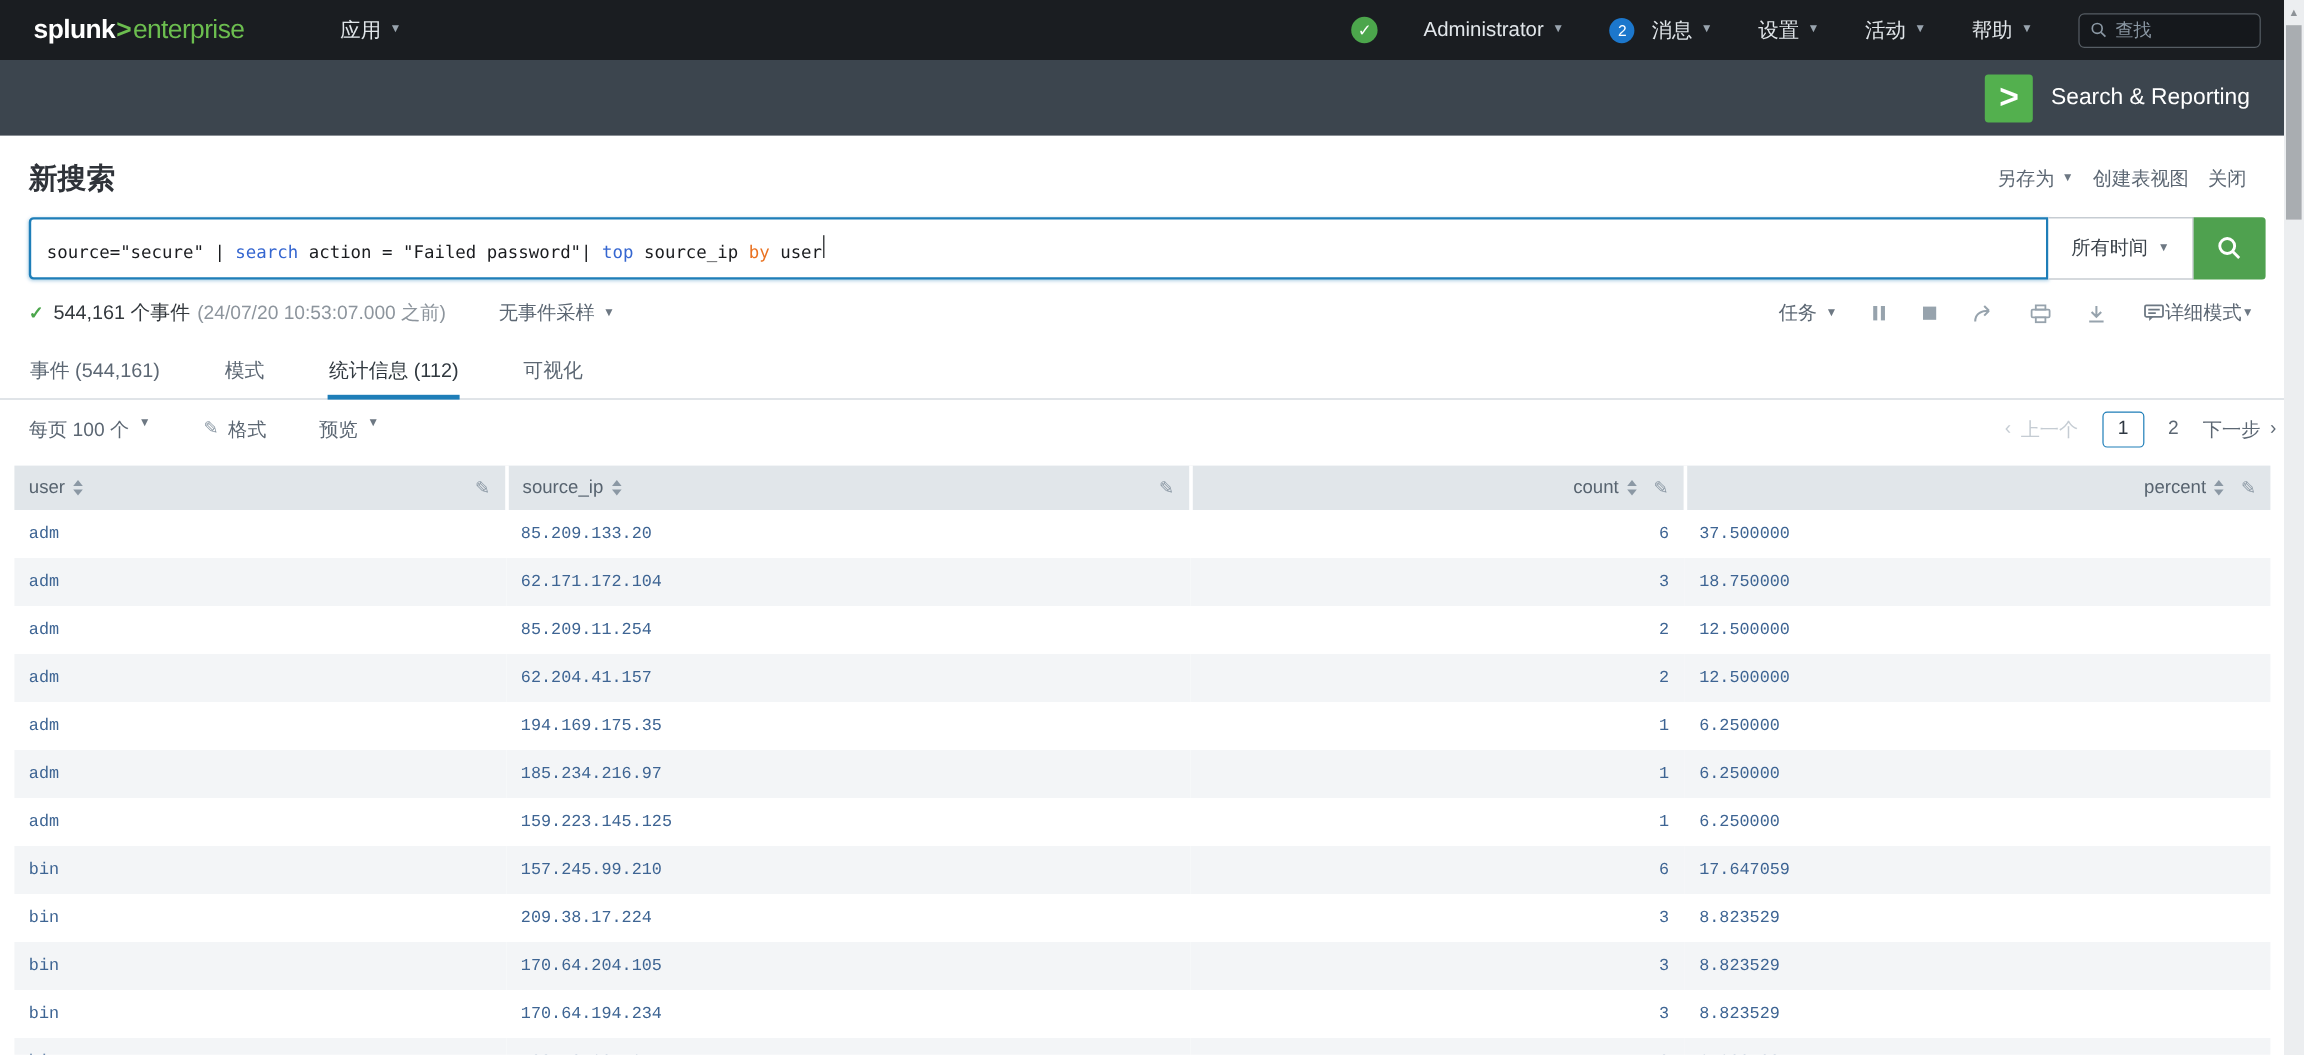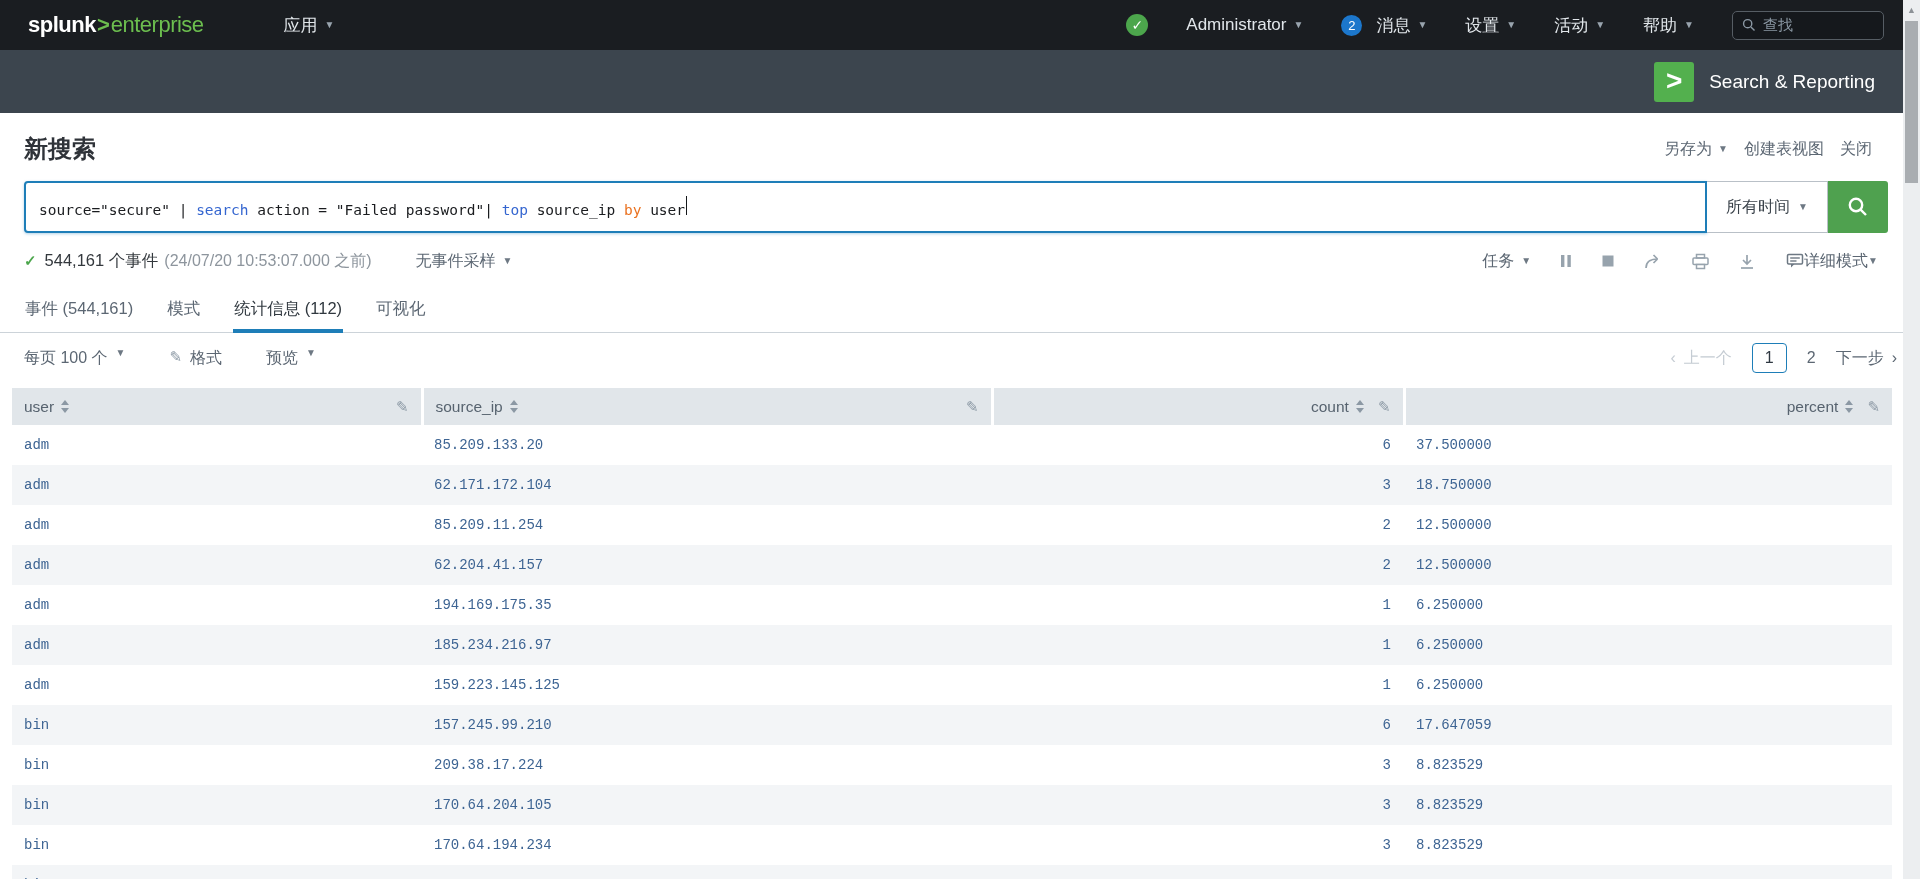--- a/index.html
+++ b/index.html
@@ -58,21 +58,21 @@
   .res-check{color:#4CA64C;font-weight:700;margin-right:8px;font-size:15px}
   .res-count{font-weight:400;color:#33383d;margin-right:6px;font-size:16.5px}
   .res-time{color:#8d959d}
   .res-sampling{color:#5c6773;margin-left:44px;display:flex;gap:7px;align-items:center;cursor:pointer}
   .job-controls{margin-left:auto;display:flex;align-items:center}
   .job-label{display:flex;gap:7px;align-items:center;color:#5c6773;cursor:pointer}
   .job-icon{margin-left:28px;cursor:pointer;display:flex;align-items:center}
   .mode{display:flex;align-items:center;gap:0;margin-left:30px;color:#5c6773;cursor:pointer}
 
   
-  .tabs-row{display:flex;gap:32px;padding:0 24px;border-bottom:1px solid #ccd3d9;height:43px}
+  .tabs-row{display:flex;gap:52px;padding:0 24px;border-bottom:1px solid #ccd3d9;height:43px}
   .tab{display:flex;align-items:center;font-size:16.5px;color:#5c6773;border-bottom:4px solid transparent;
           margin-bottom:-1px;cursor:pointer;padding:0 1px}
   .tab.active{color:#30383f;border-bottom-color:#1E7EB8}
 
   
   .toolbar-row{display:flex;align-items:center;height:50px;padding:0 23px 0 24px;font-size:16px;color:#5c6773}
   .tb-ctl{display:flex;align-items:flex-start;gap:8px;margin-right:44px;cursor:pointer}
   .pencil{color:#8b98a4;font-size:15px;font-style:normal}
   .pager{margin-left:auto;display:flex;align-items:center;gap:20px}
   .pager .prev{color:#c5ccd3;display:flex;gap:8px;align-items:center}

